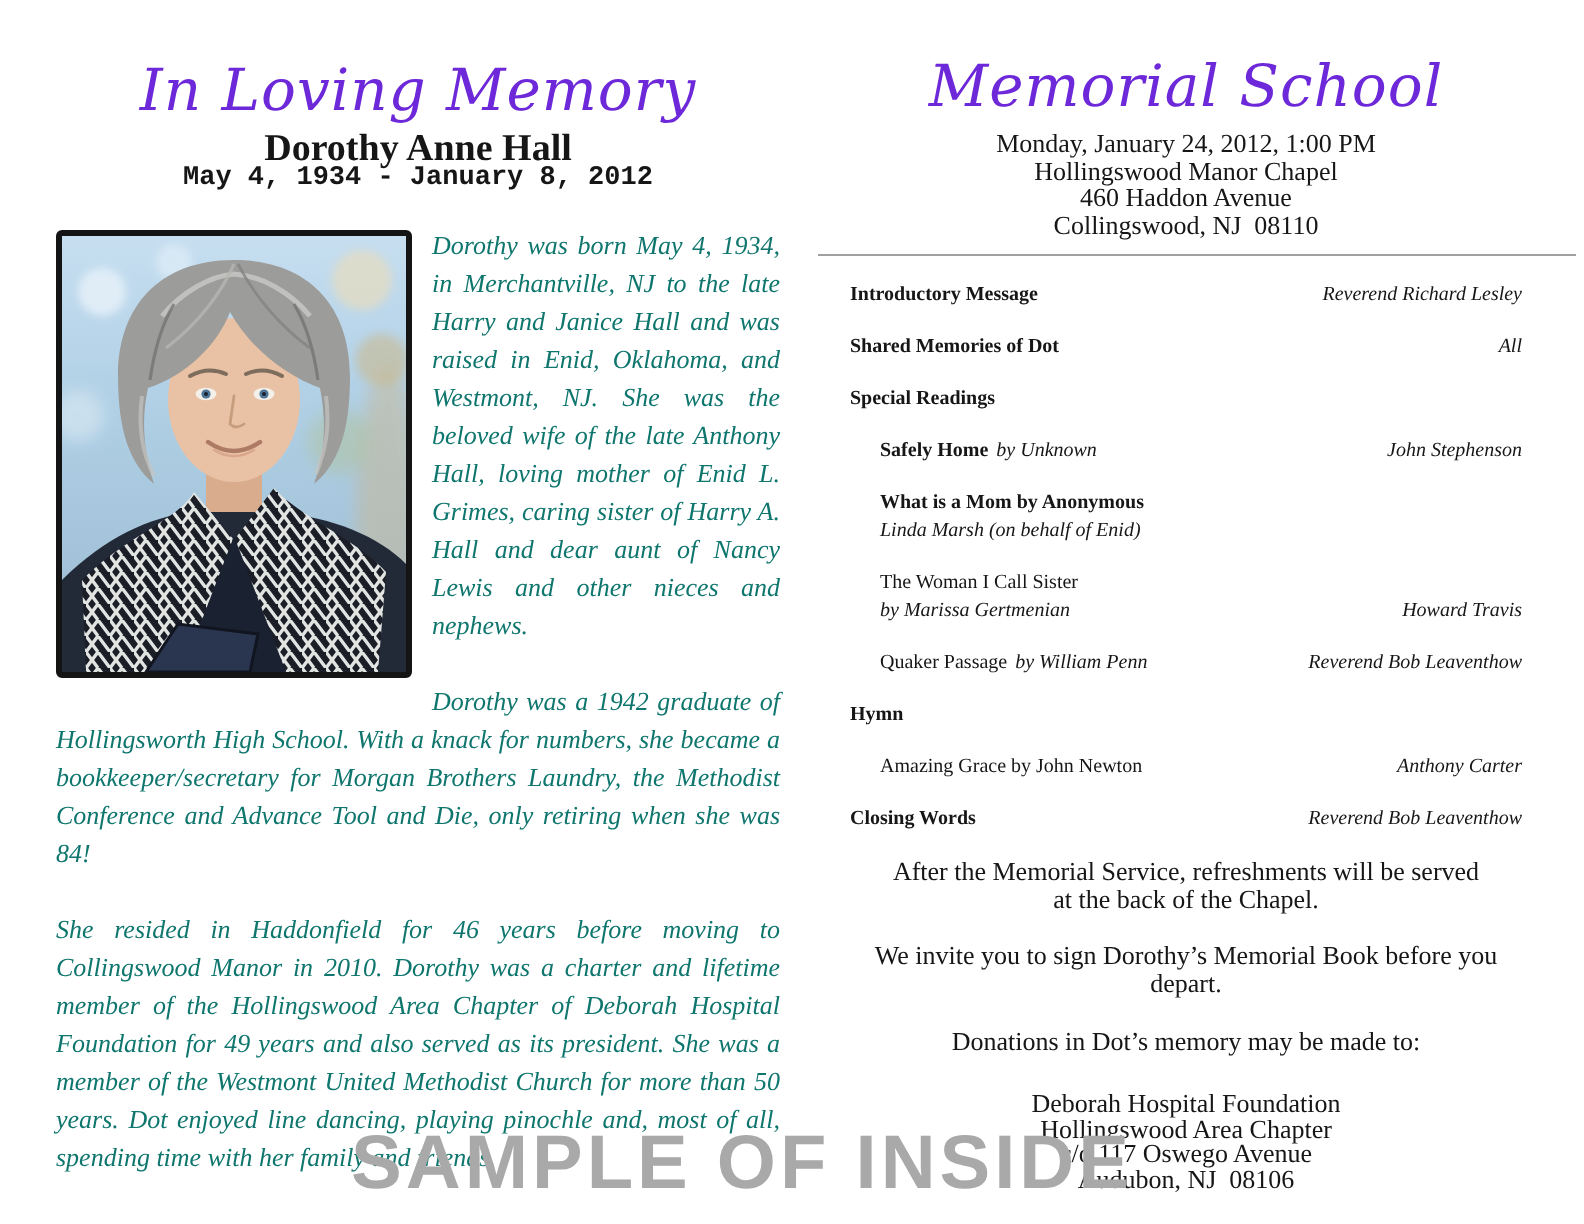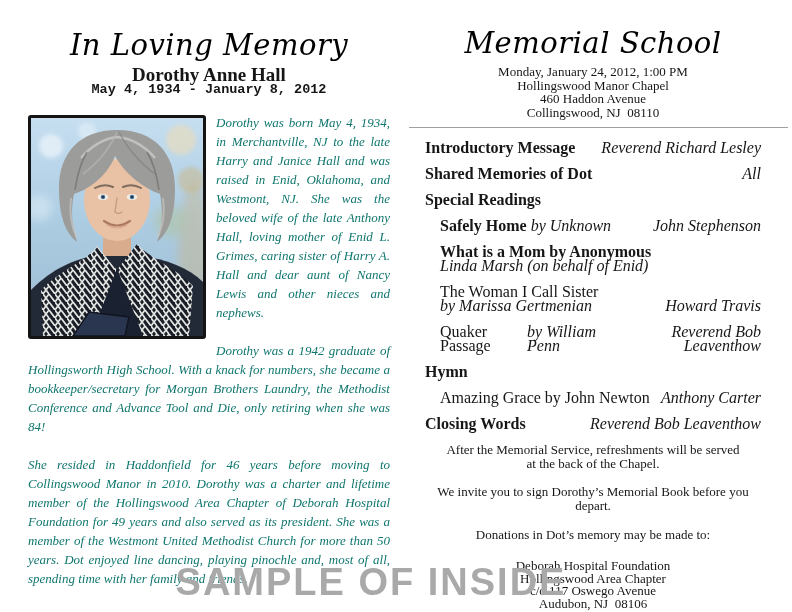--- a/index.html
+++ b/index.html
@@ -7,40 +7,40 @@
     width:792px;height:612px;background:#ffffff;position:relative;overflow:hidden;
     font-family:"Liberation Serif", serif;color:#161616;
   }
   .sheet{display:flex;width:792px;height:612px;}
   .page{width:396px;height:612px;box-sizing:border-box;position:relative;}
 
   
   .left-page{padding:28px 6px 0 28px;}
   .script-title{
     font-family:"DejaVu Serif", serif;font-style:italic;font-weight:400;
-    font-size:29px;text-align:center;margin:0;letter-spacing:0.5px;color:#000000;
+    font-size:29px;text-align:center;margin:0;letter-spacing:0.5px;color:#6d28d9;
   }
   .person-name{font-size:19px;font-weight:bold;text-align:center;margin-top:5px;line-height:15px;}
   .person-dates{font-size:13.5px;font-weight:bold;text-align:center;line-height:15px;font-family:Liberation Mono, monospace;}
   .bio{
     margin-top:16px;width:362px;font-style:italic;font-size:13px;line-height:19px;
     text-align:justify;color:#0f766e;
   }
   .bio p{margin:0 0 19px 0;}
   .photo-frame{
     float:left;width:172px;height:218px;border:3px solid #141414;border-radius:3px;
     margin:2px 10px 5px 0;overflow:hidden;background:#aecde2;
   }
   .photo-frame svg{display:block;}
 
   
   .right-page{padding:26px 31px 0 29px;}
   .venue-block{text-align:center;font-size:13px;line-height:13.5px;margin-top:5px;}
   .rule{border:0;border-top:1px solid #a0a0a0;margin:8px -27px 0 -16px;height:0;}
-  .program{margin-top:13px;font-size:16px;}
+  .program{margin-top:13px;font-size:10px;}
   .prog-item{margin-bottom:12px;}
   .prog-item.indent{margin-left:15px;}
   .prog-line{display:flex;line-height:14px;}
   .bold{font-weight:bold;}
   .ital{font-style:italic;}
   .sfx{margin-left:4px;}
   .person{margin-left:auto;font-style:italic;text-align:right;padding-left:8px;}
   .note{text-align:center;font-size:13px;line-height:13.5px;margin:12px 0 0 0;}
   .note2{margin-top:15px;}
   .donations-heading{text-align:center;font-size:13px;margin:15px 0 0 0;}

